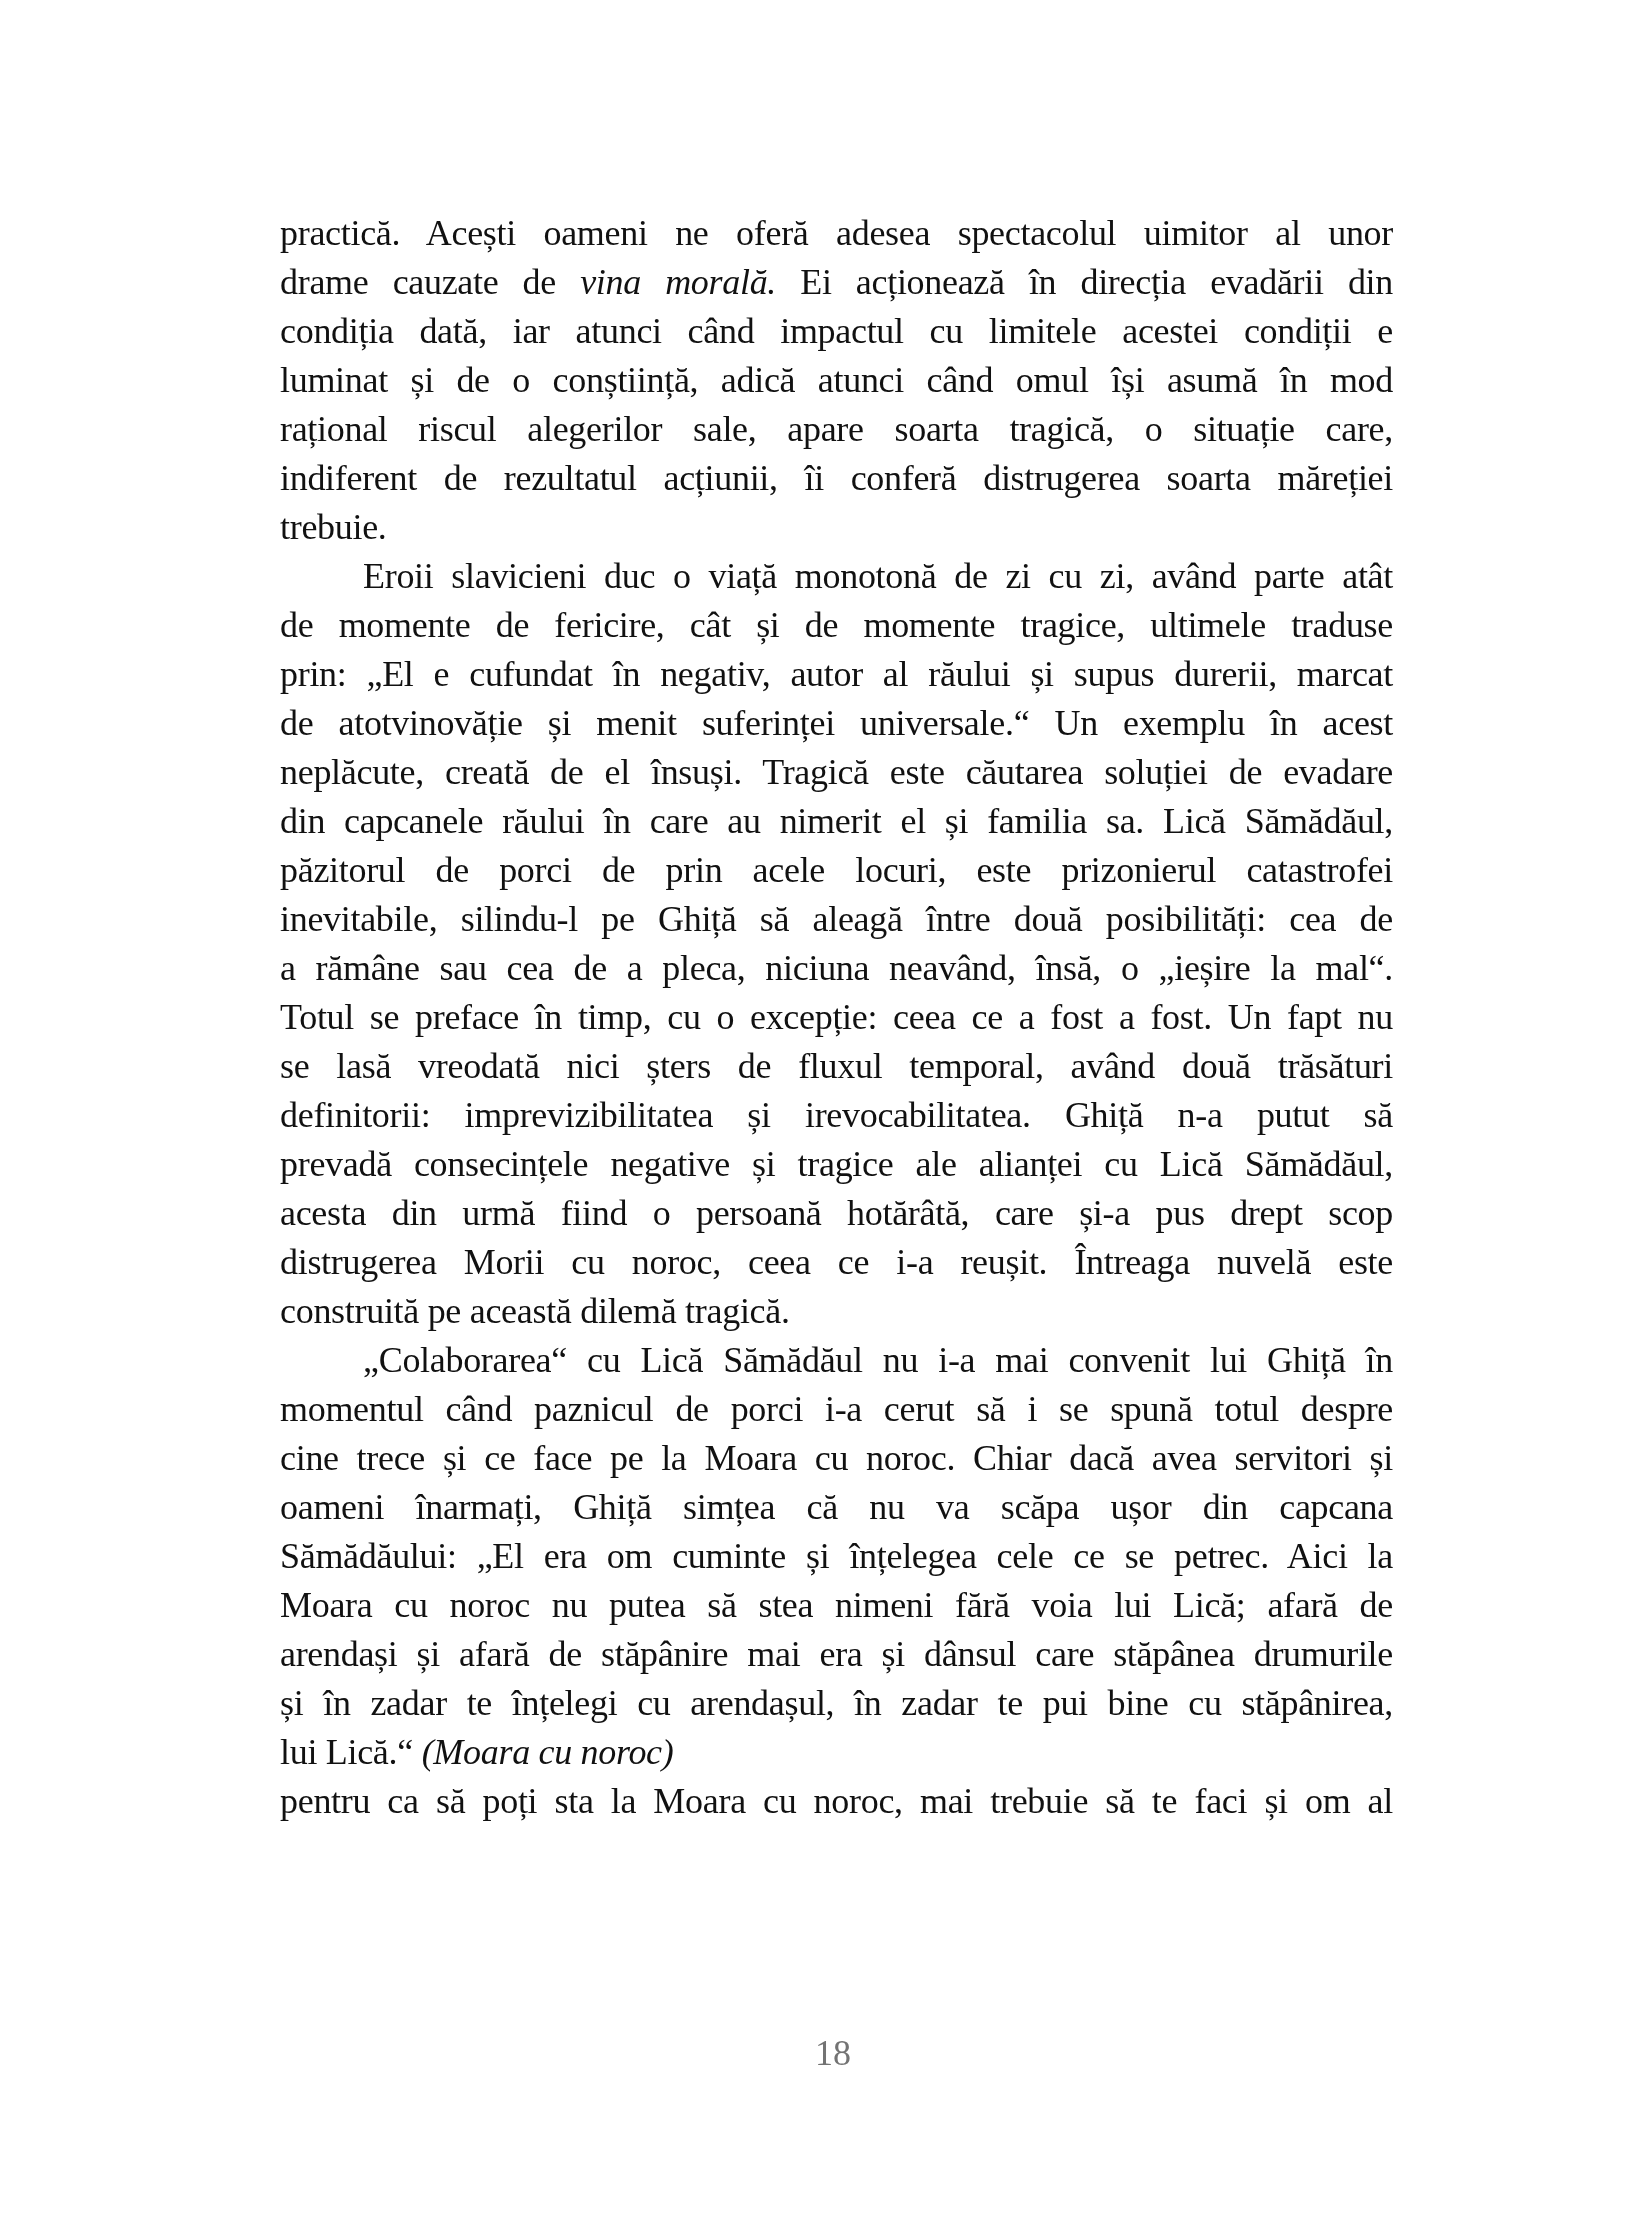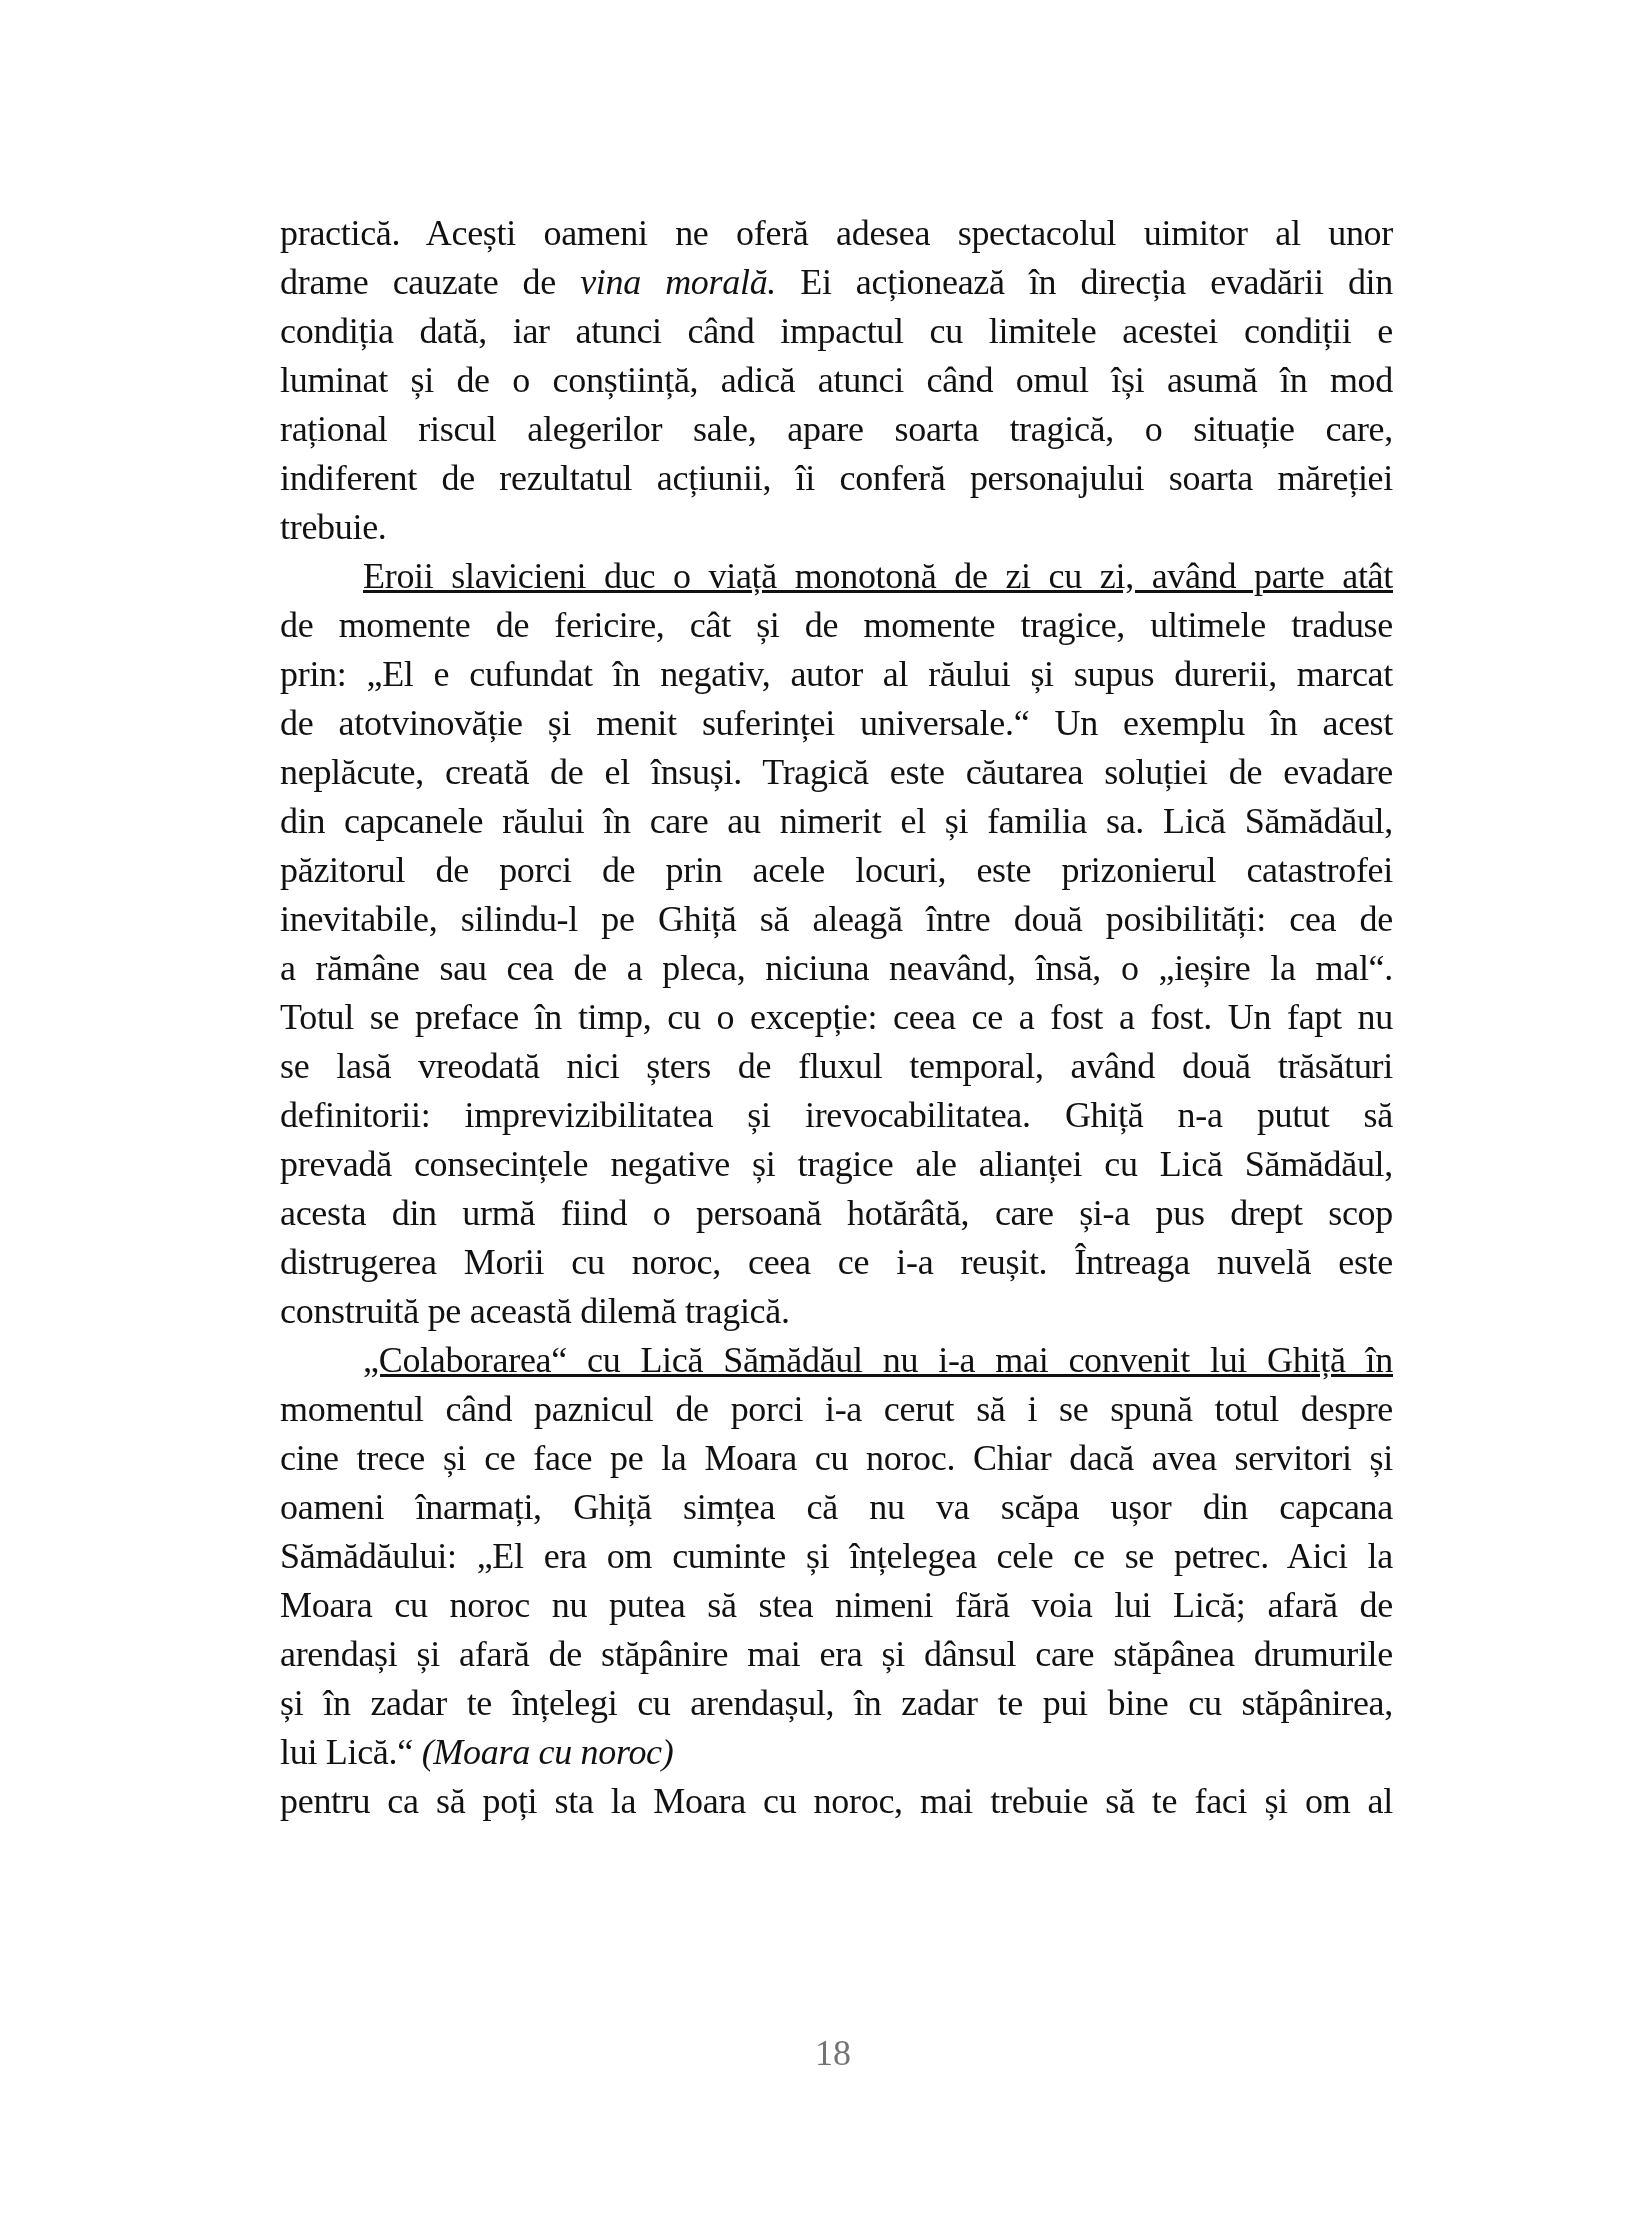--- a/index.html
+++ b/index.html
@@ -45,21 +45,20 @@
       text-align-last: justify;
       white-space: nowrap;
       height: 49px;
       overflow: visible;
     }
     .line.last {
       text-align-last: left;
     }
     .line.first-indent {
       padding-left: 83px;
-      text-decoration: underline;
     }
     .it {
       font-style: italic;
       margin-top: 29px;
     }
     .page-number {
       position: absolute;
       left: 0;
       width: 1634px;
       top: 2032px;
@@ -73,21 +72,21 @@
 <body>
 
 <div class="page">
   <div class="text-block" id="text-block">
       <div class="para">
         <span class="line"><span>practică. Acești oameni ne oferă adesea spectacolul uimitor al unor</span></span>
         <span class="line"><span>drame cauzate de </span><span class="it">vina morală.</span><span> Ei acționează în direcția evadării din</span></span>
         <span class="line"><span>condiția dată, iar atunci când impactul cu limitele acestei condiții e</span></span>
         <span class="line"><span>luminat și de o conștiință, adică atunci când omul își asumă în mod</span></span>
         <span class="line"><span>rațional riscul alegerilor sale, apare soarta tragică, o situație care,</span></span>
-        <span class="line"><span>indiferent de rezultatul acțiunii, îi conferă personajului soarta măreției</span></span>
+        <span class="line"><span>indiferent de rezultatul acțiunii, îi conferă distrugerea soarta măreției</span></span>
         <span class="line last"><span>trebuie.</span></span>
       </div>
       <div class="para">
         <span class="line first-indent"><span>Eroii slavicieni duc o viață monotonă de zi cu zi, având parte atât</span></span>
         <span class="line"><span>de momente de fericire, cât și de momente tragice, ultimele traduse</span></span>
         <span class="line"><span>prin: „El e cufundat în negativ, autor al răului și supus durerii, marcat</span></span>
         <span class="line"><span>de atotvinovăție și menit suferinței universale.“ Un exemplu în acest</span></span>
         <span class="line"><span>neplăcute, creată de el însuși. Tragică este căutarea soluției de evadare</span></span>
         <span class="line"><span>din capcanele răului în care au nimerit el și familia sa. Lică Sămădăul,</span></span>
         <span class="line"><span>păzitorul de porci de prin acele locuri, este prizonierul catastrofei</span></span>

